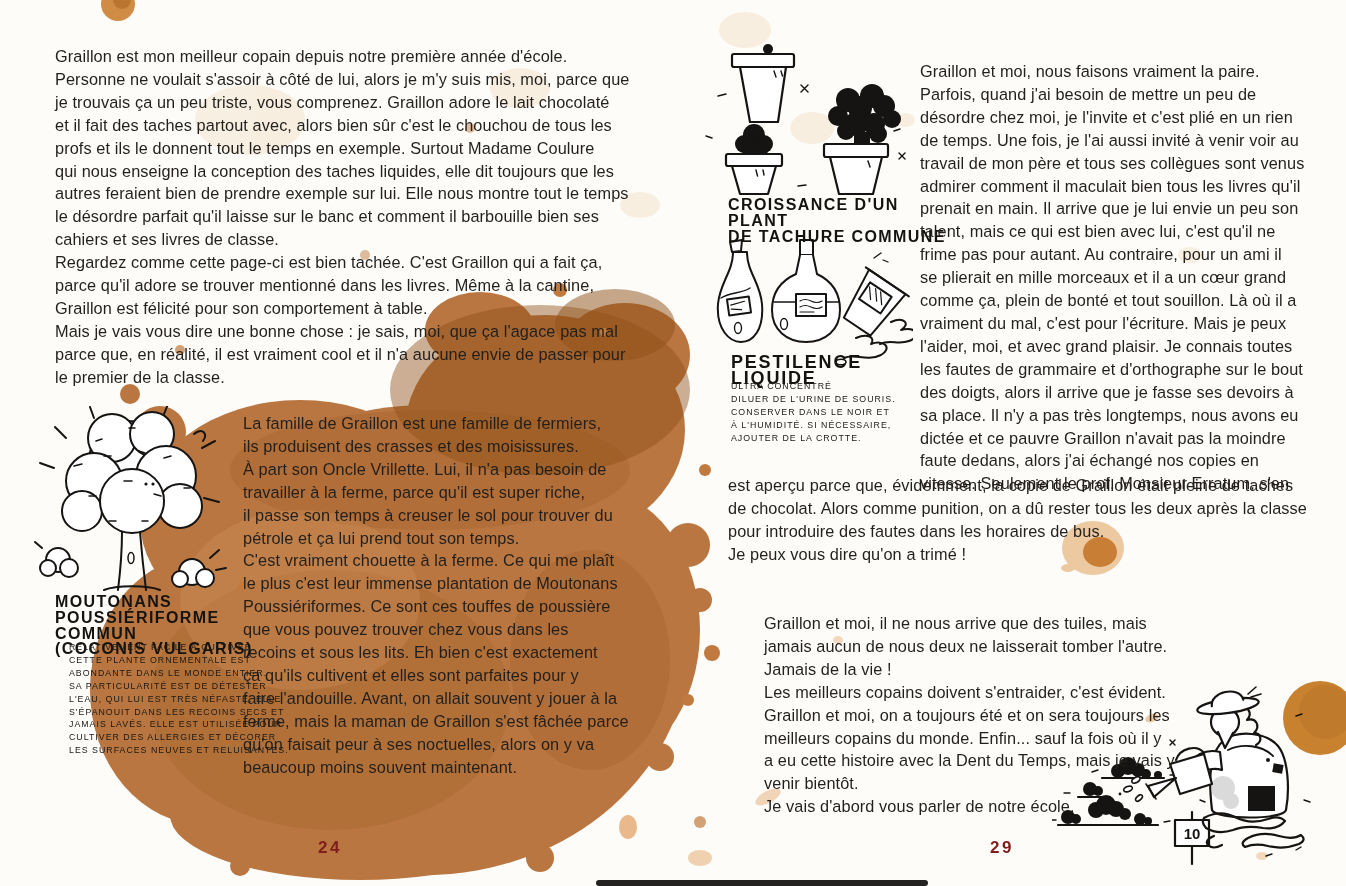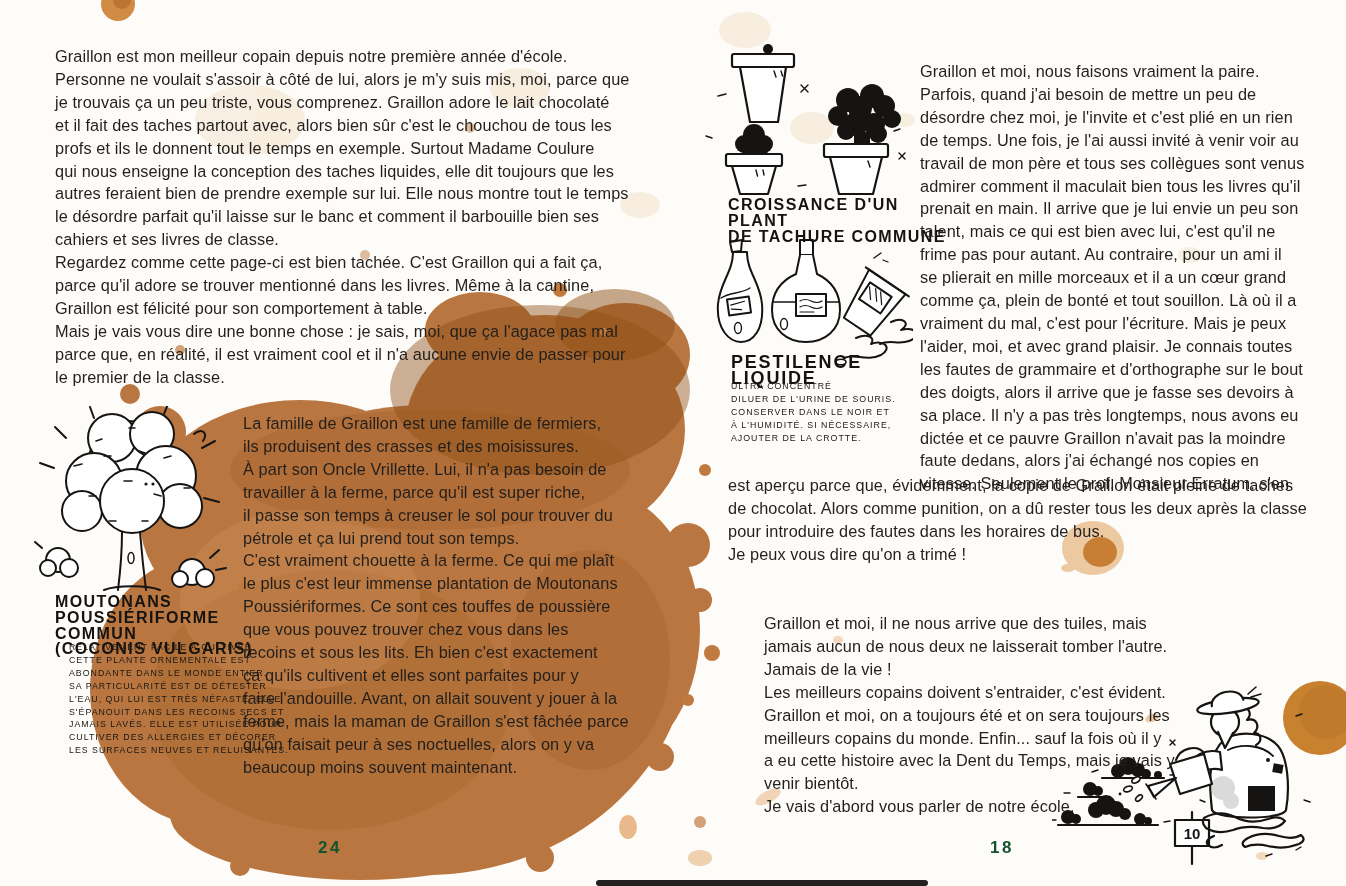--- a/index.html
+++ b/index.html
@@ -19,21 +19,21 @@
   }
   .cap-title-lg{
     font-weight:700;font-size:18px;line-height:16px;
     letter-spacing:1.8px;color:#15130f;
   }
   .cap-small{
     font-weight:400;font-size:8.8px;line-height:12.9px;
     letter-spacing:1px;color:#1b1814;
   }
   .pagenum{
-    font-weight:700;font-size:17px;letter-spacing:2.5px;color:#14532d;
+    font-weight:700;font-size:17px;letter-spacing:2.5px;color:#7f1d1d;
   }
   svg{display:block;}
   .ill path,.ill circle,.ill ellipse,.ill rect,.ill line{vector-effect:non-scaling-stroke;}
   .edge-bar{background:#232220;border-radius:3px;}
 </style>
 </head>
 <body>
 
 <div class="spread">
 
@@ -381,17 +381,17 @@
 Jamais de la vie !
 Les meilleurs copains doivent s'entraider, c'est évident.
 Graillon et moi, on a toujours été et on sera toujours les
 meilleurs copains du monde. Enfin... sauf la fois où il y
 a eu cette histoire avec la Dent du Temps, mais je vais y
 venir bientôt.
 Je vais d'abord vous parler de notre école.</div>
 
   <div class="abs pagenum" style="left:318px;top:838px;z-index:4">24</div>
 
-  <div class="abs pagenum" style="left:990px;top:838px;z-index:4">18</div>
+  <div class="abs pagenum" style="left:990px;top:838px;z-index:4">29</div>
 
   <div class="abs edge-bar" style="left:596px;top:880px;width:332px;height:6px;z-index:5"></div>
 
 </div>
 
 </body></html>

